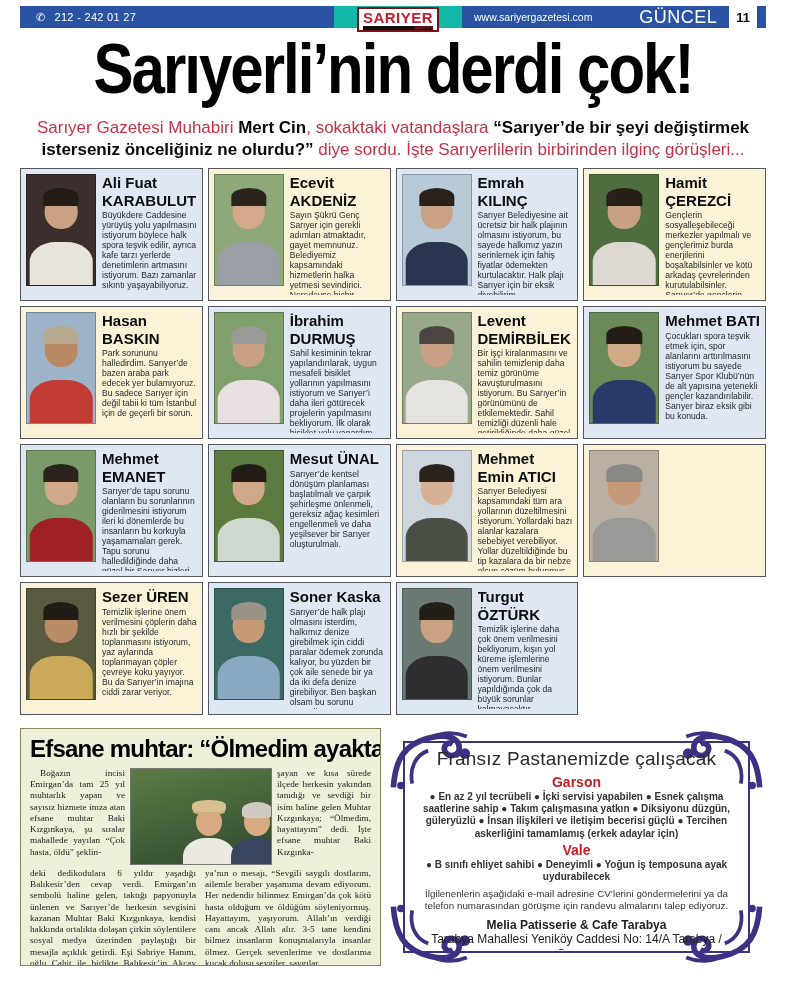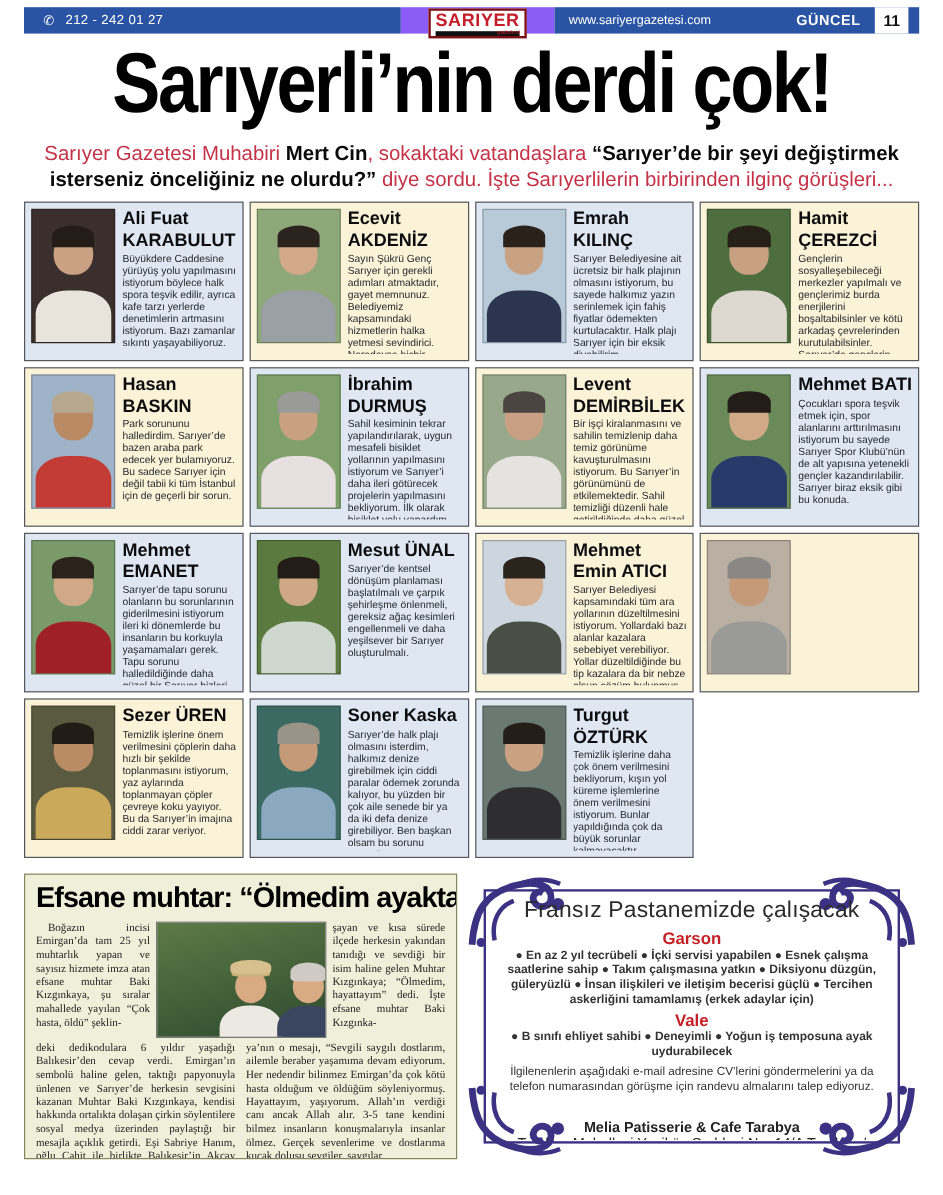--- a/index.html
+++ b/index.html
@@ -3,28 +3,28 @@
 <meta charset="utf-8">
 <style>
   html,body{margin:0;padding:0}
   body{width:786px;height:996px;position:relative;background:#fff;overflow:hidden;
        font-family:"Liberation Sans",sans-serif;color:#111}
 
   
   .topbar{position:absolute;top:6px;left:20px;right:20px;height:22px;display:flex}
   .tb-seg{background:var(--bar-blue);color:#fff;display:flex;align-items:center}
   .tb-left{width:298px;padding-left:16px;gap:9px;font-size:11px;letter-spacing:.3px}
-  .logo-area{width:128px;background:#8b5cf6;display:flex;align-items:flex-start;justify-content:center}
+  .logo-area{width:128px;background:#14b8a6;display:flex;align-items:flex-start;justify-content:center}
   .logo-box{border:2px solid #7d1016;background:#fff;padding:1px 4px 0;margin-top:1px;text-align:center}
   .logo-main{color:#c41d2a;font-weight:900;font-size:15px;letter-spacing:.5px;line-height:1;display:block}
   .logo-bar{height:4px;background:#111;position:relative;margin-top:1px}
   .logo-sub{position:absolute;right:0;top:-1px;color:#c41d2a;font-size:5px;line-height:1;font-style:italic}
   .tb-right{flex:1;padding-left:12px;font-size:10.5px}
   .tb-right .sp{flex:1}
-  .guncel{font-weight:700;font-size:12px;letter-spacing:.5px}
+  .guncel{font-weight:400;font-size:18px;letter-spacing:.5px}
   .pagebox{background:#fff;color:#111;font-weight:700;font-size:13px;padding:0 7px;height:100%;
            display:flex;align-items:center;margin-left:12px;margin-right:9px}
 
   
   .headline{position:absolute;top:32px;left:0;width:100%;text-align:center;font-weight:900;
             font-size:60px;letter-spacing:-2px;white-space:nowrap;color:#000;
             transform:scaleY(1.18);transform-origin:top center;line-height:1.05}
   .intro{position:absolute;top:117px;left:22px;right:22px;text-align:center;font-size:17px;
          line-height:1.28;color:var(--accent-red)}
   .intro b{color:#0a0a0a}
@@ -79,21 +79,21 @@
   .fl{position:absolute;width:84px;height:64px;color:var(--ad-purple)}
   .fl-tl{top:1px;left:1px}
   .fl-tr{top:1px;right:1px;transform:scaleX(-1)}
   .fl-bl{bottom:1px;left:1px;transform:scaleY(-1)}
   .fl-br{bottom:1px;right:1px;transform:scale(-1,-1)}
   .ad-content{position:absolute;top:20px;bottom:16px;left:26px;right:26px;text-align:center;overflow:hidden}
   .ad-title{font-size:19px;color:#2b2b2b;margin:0 0 4px;font-weight:400;letter-spacing:.2px}
   .ad-role{color:#c42026;font-weight:700;font-size:14px;margin:2px 0 1px}
   .ad-items{font-size:10px;font-weight:700;color:#333;line-height:1.22}
   .ad-note{font-size:9.8px;color:#333;line-height:1.22;margin-top:5px}
-  .ad-company{font-size:12px;font-weight:700;color:#222;margin-top:20px}
+  .ad-company{font-size:12px;font-weight:700;color:#222;margin-top:6px}
   .ad-line{font-size:12px;color:#222;line-height:1.25}
 </style>
 </head>
 <body style="--bar-blue: #2a54a3; --accent-red: #c43247; --card-blue: #dfe8f2; --card-cream: #faf3d8; --ad-purple: #3d3183;">
 
 <svg width="0" height="0" style="position:absolute">
   <defs>
     <g id="flourish" fill="none" stroke="currentColor">
       <path d="M4,62 C6,34 14,16 44,9 C62,5 74,10 74,20 C74,29 63,31 59,24 C56,18 62,13 67,16" stroke-width="6"></path>
       <path d="M24,58 C21,42 27,28 41,23" stroke-width="4"></path>

